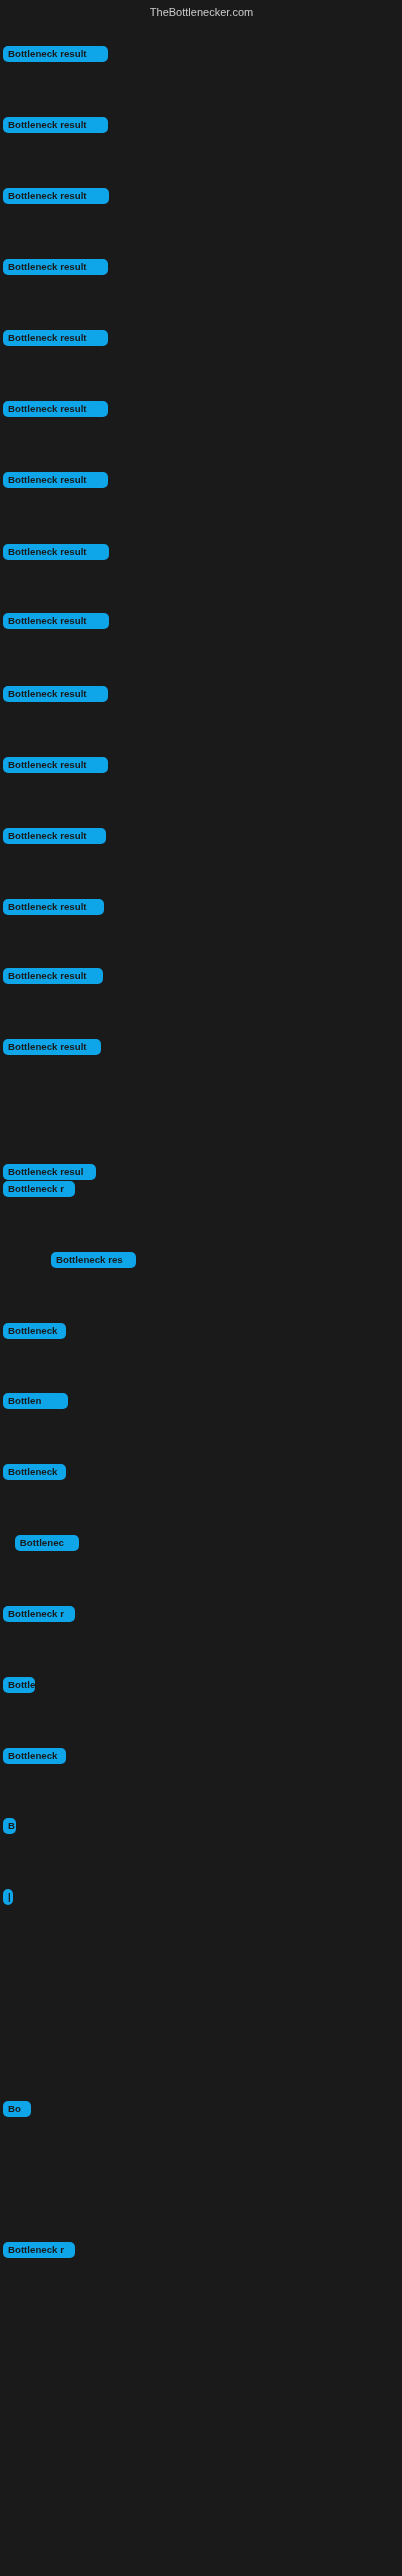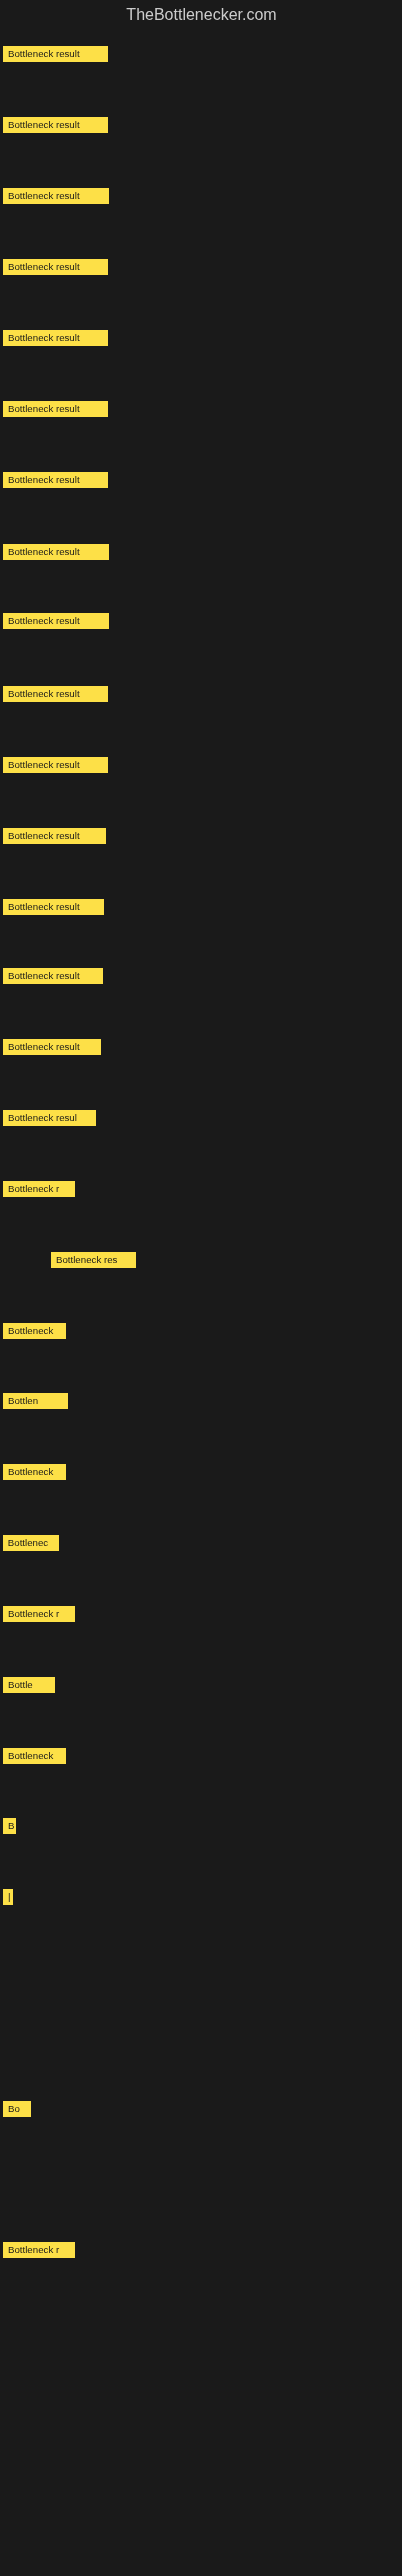--- a/index.html
+++ b/index.html
@@ -13,31 +13,31 @@
       background-color: #1a1a1a;
       font-family: Arial, sans-serif;
       position: relative;
     }
     .site-title {
       position: absolute;
       top: 6.4px;
       left: 50%;
       transform: translateX(-50%);
       color: #cccccc;
-      font-size: 16px;
+      font-size: 11px;
       white-space: nowrap;
     }
     .bottleneck-label {
       position: absolute;
-      background-color: #fde047;
+      background-color: #0ea5e9;
       color: #1a1a1a;
       font-size: 9.7px;
-      font-weight: normal;
+      font-weight: bold;
       padding: 2.4px 4.8px;
-      border-radius: 0;
+      border-radius: 5px;
       white-space: nowrap;
       overflow: hidden;
     }
   </style>
 </head>
 <body>
 
 <span class="site-title">TheBottlenecker.com</span>
 
 <div id="labels-container">
@@ -49,28 +49,28 @@
     <div class="bottleneck-label" style="top: 401px; left: 3.2px; width: 105px;">Bottleneck result</div>
     <div class="bottleneck-label" style="top: 472px; left: 3.2px; width: 105px;">Bottleneck result</div>
     <div class="bottleneck-label" style="top: 544px; left: 3.2px; width: 106px;">Bottleneck result</div>
     <div class="bottleneck-label" style="top: 613px; left: 3.2px; width: 106px;">Bottleneck result</div>
     <div class="bottleneck-label" style="top: 686px; left: 3.2px; width: 105px;">Bottleneck result</div>
     <div class="bottleneck-label" style="top: 757px; left: 3.2px; width: 105px;">Bottleneck result</div>
     <div class="bottleneck-label" style="top: 828px; left: 3.2px; width: 103px;">Bottleneck result</div>
     <div class="bottleneck-label" style="top: 899px; left: 3.2px; width: 101px;">Bottleneck result</div>
     <div class="bottleneck-label" style="top: 968px; left: 3.2px; width: 100px;">Bottleneck result</div>
     <div class="bottleneck-label" style="top: 1039px; left: 3.2px; width: 98px;">Bottleneck result</div>
-    <div class="bottleneck-label" style="top: 1110px; left: 3.2px; width: 93px;">Bottleneck resul</div>
+    <div class="bottleneck-label" style="top: 1164px; left: 3.2px; width: 93px;">Bottleneck resul</div>
     <div class="bottleneck-label" style="top: 1181px; left: 3.2px; width: 72px;">Bottleneck r</div>
     <div class="bottleneck-label" style="top: 1252px; left: 3.2px; width: 85px; margin-left: 48px;">Bottleneck res</div>
     <div class="bottleneck-label" style="top: 1323px; left: 3.2px; width: 63px;">Bottleneck</div>
     <div class="bottleneck-label" style="top: 1393px; left: 3.2px; width: 65px;">Bottlen</div>
     <div class="bottleneck-label" style="top: 1464px; left: 3.2px; width: 63px;">Bottleneck</div>
-    <div class="bottleneck-label" style="top: 1535px; left: 3px; width: 56px;">Bottlenec</div>
+    <div class="bottleneck-label" style="top: 1535px; left: 15px; width: 64px;">Bottlenec</div>
     <div class="bottleneck-label" style="top: 1606px; left: 3.2px; width: 72px;">Bottleneck r</div>
-    <div class="bottleneck-label" style="top: 1677px; left: 3.2px; width: 52px;">Bottle</div>
+    <div class="bottleneck-label" style="top: 1677px; left: 3.2px; width: 32px;">Bottle</div>
     <div class="bottleneck-label" style="top: 1748px; left: 3.2px; width: 63px;">Bottleneck</div>
     <div class="bottleneck-label" style="top: 1818px; left: 3.2px; width: 13px;">B</div>
     <div class="bottleneck-label" style="top: 1889px; left: 3.2px; width: 6.4px;">|</div>
     <div class="bottleneck-label" style="top: 2101px; left: 3.2px; width: 28px;">Bo</div>
     <div class="bottleneck-label" style="top: 2242px; left: 3.2px; width: 72px;">Bottleneck r</div>
   </div>
 
 
 </body></html>

